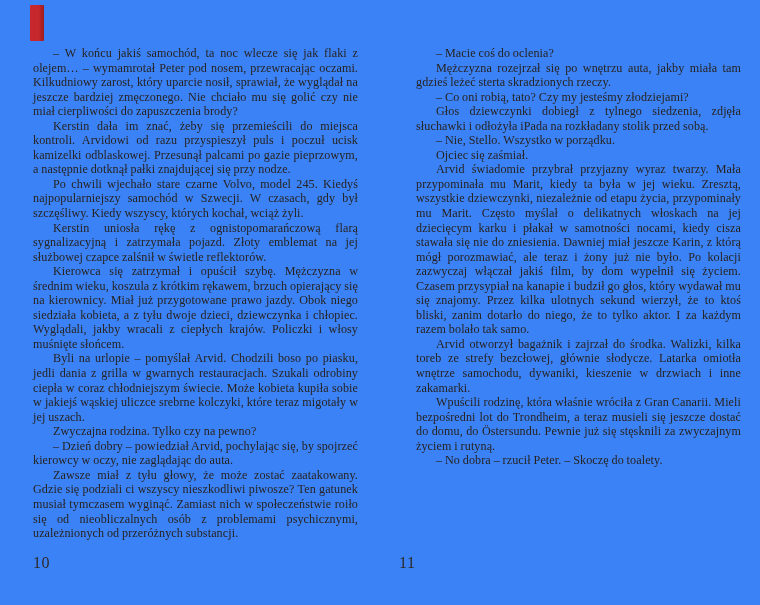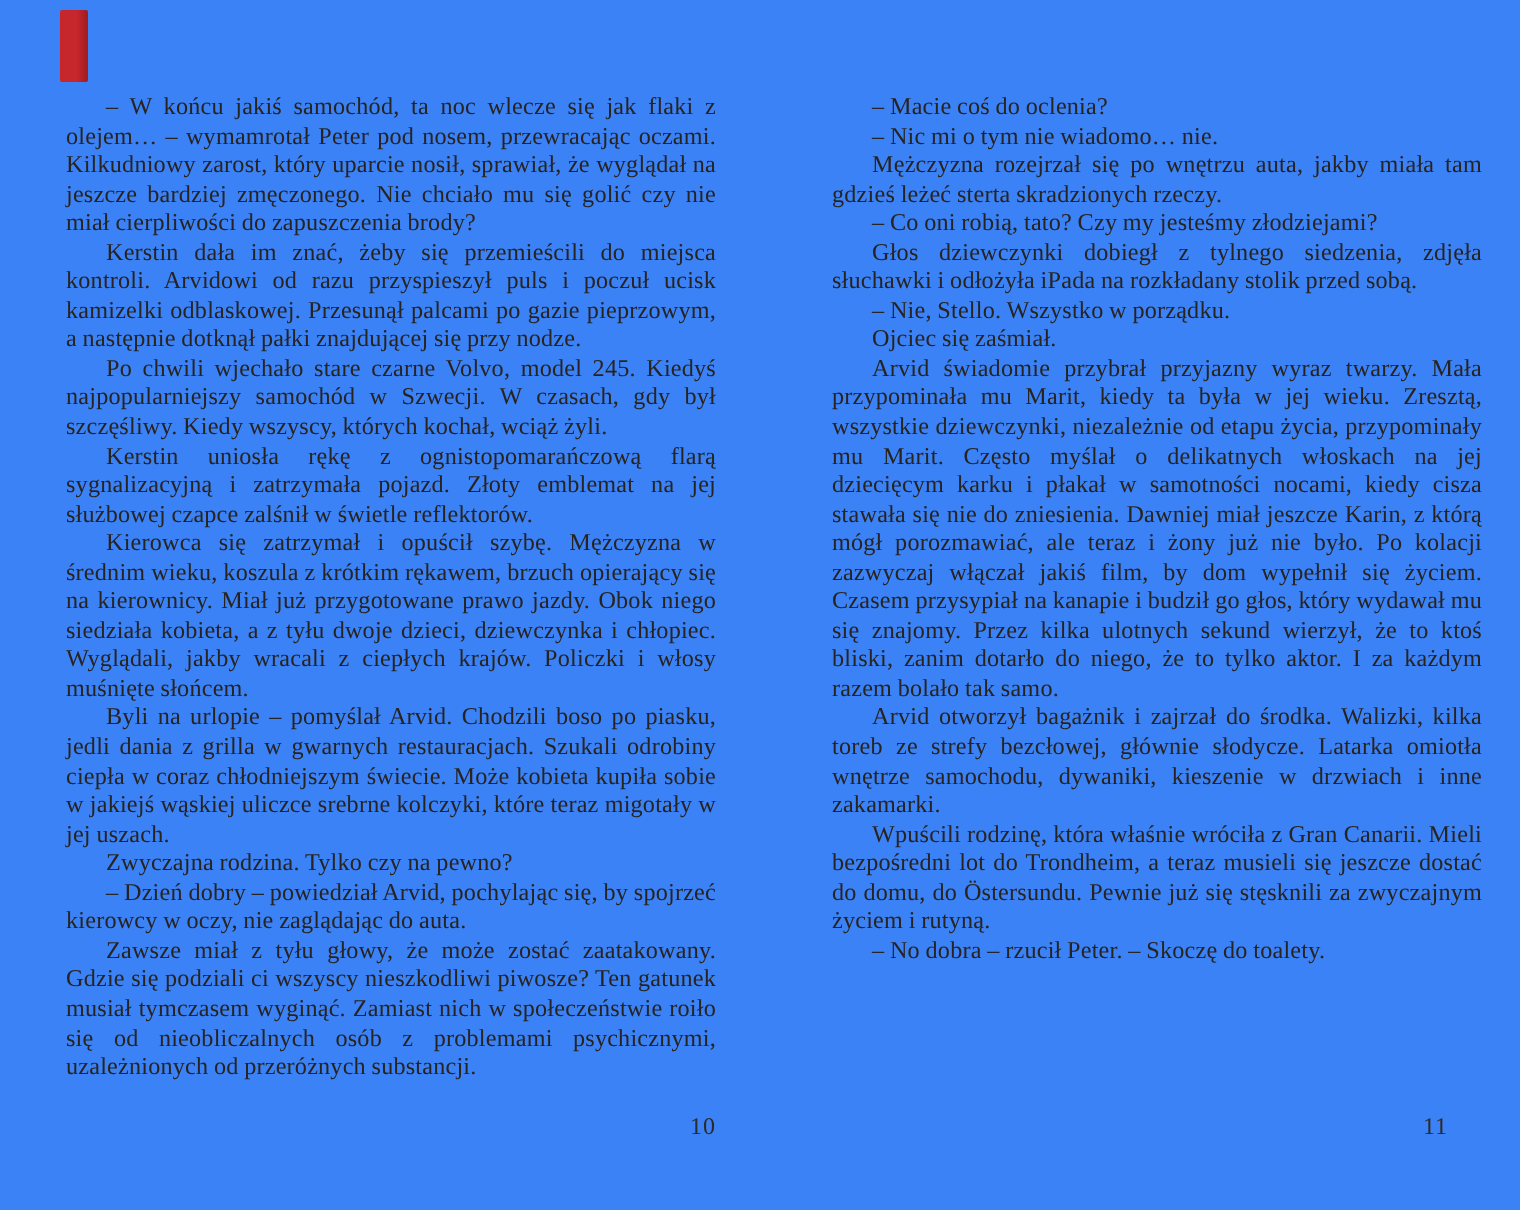--- a/index.html
+++ b/index.html
@@ -43,22 +43,22 @@
     text-indent: 20px;
     letter-spacing: 0.1px;
     word-spacing: -0.3px;
     hyphens: auto;
     -webkit-hyphens: auto;
   }
   .pagenum {
     position: absolute;
     top: 556px;
     width: 325px;
-    text-align: right;
-    font-size: 12px;
+    text-align: left;
+    font-size: 16px;
     line-height: 14px;
     color: #2e2a27;
     letter-spacing: 0.5px;
   }
   .pagenum-left  { left: 33px; }
   .pagenum-right { left: 399px; }
 </style>
 </head>
 <body>
 
@@ -73,21 +73,20 @@
       <p class="para">Kerstin uniosła rękę z ognistopomarańczową flarą sygnalizacyjną i zatrzymała pojazd. Złoty emblemat na jej służbowej czapce zalśnił w świetle reflektorów.</p>
       <p class="para">Kierowca się zatrzymał i opuścił szybę. Mężczyzna w średnim wieku, koszula z krótkim rękawem, brzuch opierający się na kierownicy. Miał już przygotowane prawo jazdy. Obok niego siedziała kobieta, a z tyłu dwoje dzieci, dziewczynka i chłopiec. Wyglądali, jakby wracali z ciepłych krajów. Policzki i włosy muśnięte słońcem.</p>
       <p class="para">Byli na urlopie – pomyślał Arvid. Chodzili boso po piasku, jedli dania z grilla w gwarnych restauracjach. Szukali odrobiny ciepła w coraz chłodniejszym świecie. Może kobieta kupiła sobie w jakiejś wąskiej uliczce srebrne kolczyki, które teraz migotały w jej uszach.</p>
       <p class="para">Zwyczajna rodzina. Tylko czy na pewno?</p>
       <p class="para">– Dzień dobry – powiedział Arvid, pochylając się, by spojrzeć kierowcy w oczy, nie zaglądając do auta.</p>
       <p class="para">Zawsze miał z tyłu głowy, że może zostać zaatakowany. Gdzie się podziali ci wszyscy nieszkodliwi piwosze? Ten gatunek musiał tymczasem wyginąć. Zamiast nich w społeczeństwie roiło się od nieobliczalnych osób z problemami psychicznymi, uzależnionych od przeróżnych substancji.</p>
     </div>
 
   <div class="page page-right" lang="pl">
       <p class="para">– Macie coś do oclenia?</p>
-      <p class="para">– Nic mi o tym nie wiadomo… nie.</p>
       <p class="para">Mężczyzna rozejrzał się po wnętrzu auta, jakby miała tam gdzieś leżeć sterta skradzionych rzeczy.</p>
       <p class="para">– Co oni robią, tato? Czy my jesteśmy złodziejami?</p>
       <p class="para">Głos dziewczynki dobiegł z tylnego siedzenia, zdjęła słuchawki i odłożyła iPada na rozkładany stolik przed sobą.</p>
       <p class="para">– Nie, Stello. Wszystko w porządku.</p>
       <p class="para">Ojciec się zaśmiał.</p>
       <p class="para">Arvid świadomie przybrał przyjazny wyraz twarzy. Mała przypominała mu Marit, kiedy ta była w jej wieku. Zresztą, wszystkie dziewczynki, niezależnie od etapu życia, przypominały mu Marit. Często myślał o delikatnych włoskach na jej dziecięcym karku i płakał w samotności nocami, kiedy cisza stawała się nie do zniesienia. Dawniej miał jeszcze Karin, z którą mógł porozmawiać, ale teraz i żony już nie było. Po kolacji zazwyczaj włączał jakiś film, by dom wypełnił się życiem. Czasem przysypiał na kanapie i budził go głos, który wydawał mu się znajomy. Przez kilka ulotnych sekund wierzył, że to ktoś bliski, zanim dotarło do niego, że to tylko aktor. I za każdym razem bolało tak samo.</p>
       <p class="para">Arvid otworzył bagażnik i zajrzał do środka. Walizki, kilka toreb ze strefy bezcłowej, głównie słodycze. Latarka omiotła wnętrze samochodu, dywaniki, kieszenie w drzwiach i inne zakamarki.</p>
       <p class="para">Wpuścili rodzinę, która właśnie wróciła z Gran Canarii. Mieli bezpośredni lot do Trondheim, a teraz musieli się jeszcze dostać do domu, do Östersundu. Pewnie już się stęsknili za zwyczajnym życiem i rutyną.</p>
       <p class="para">– No dobra – rzucił Peter. – Skoczę do toalety.</p>
     </div>

